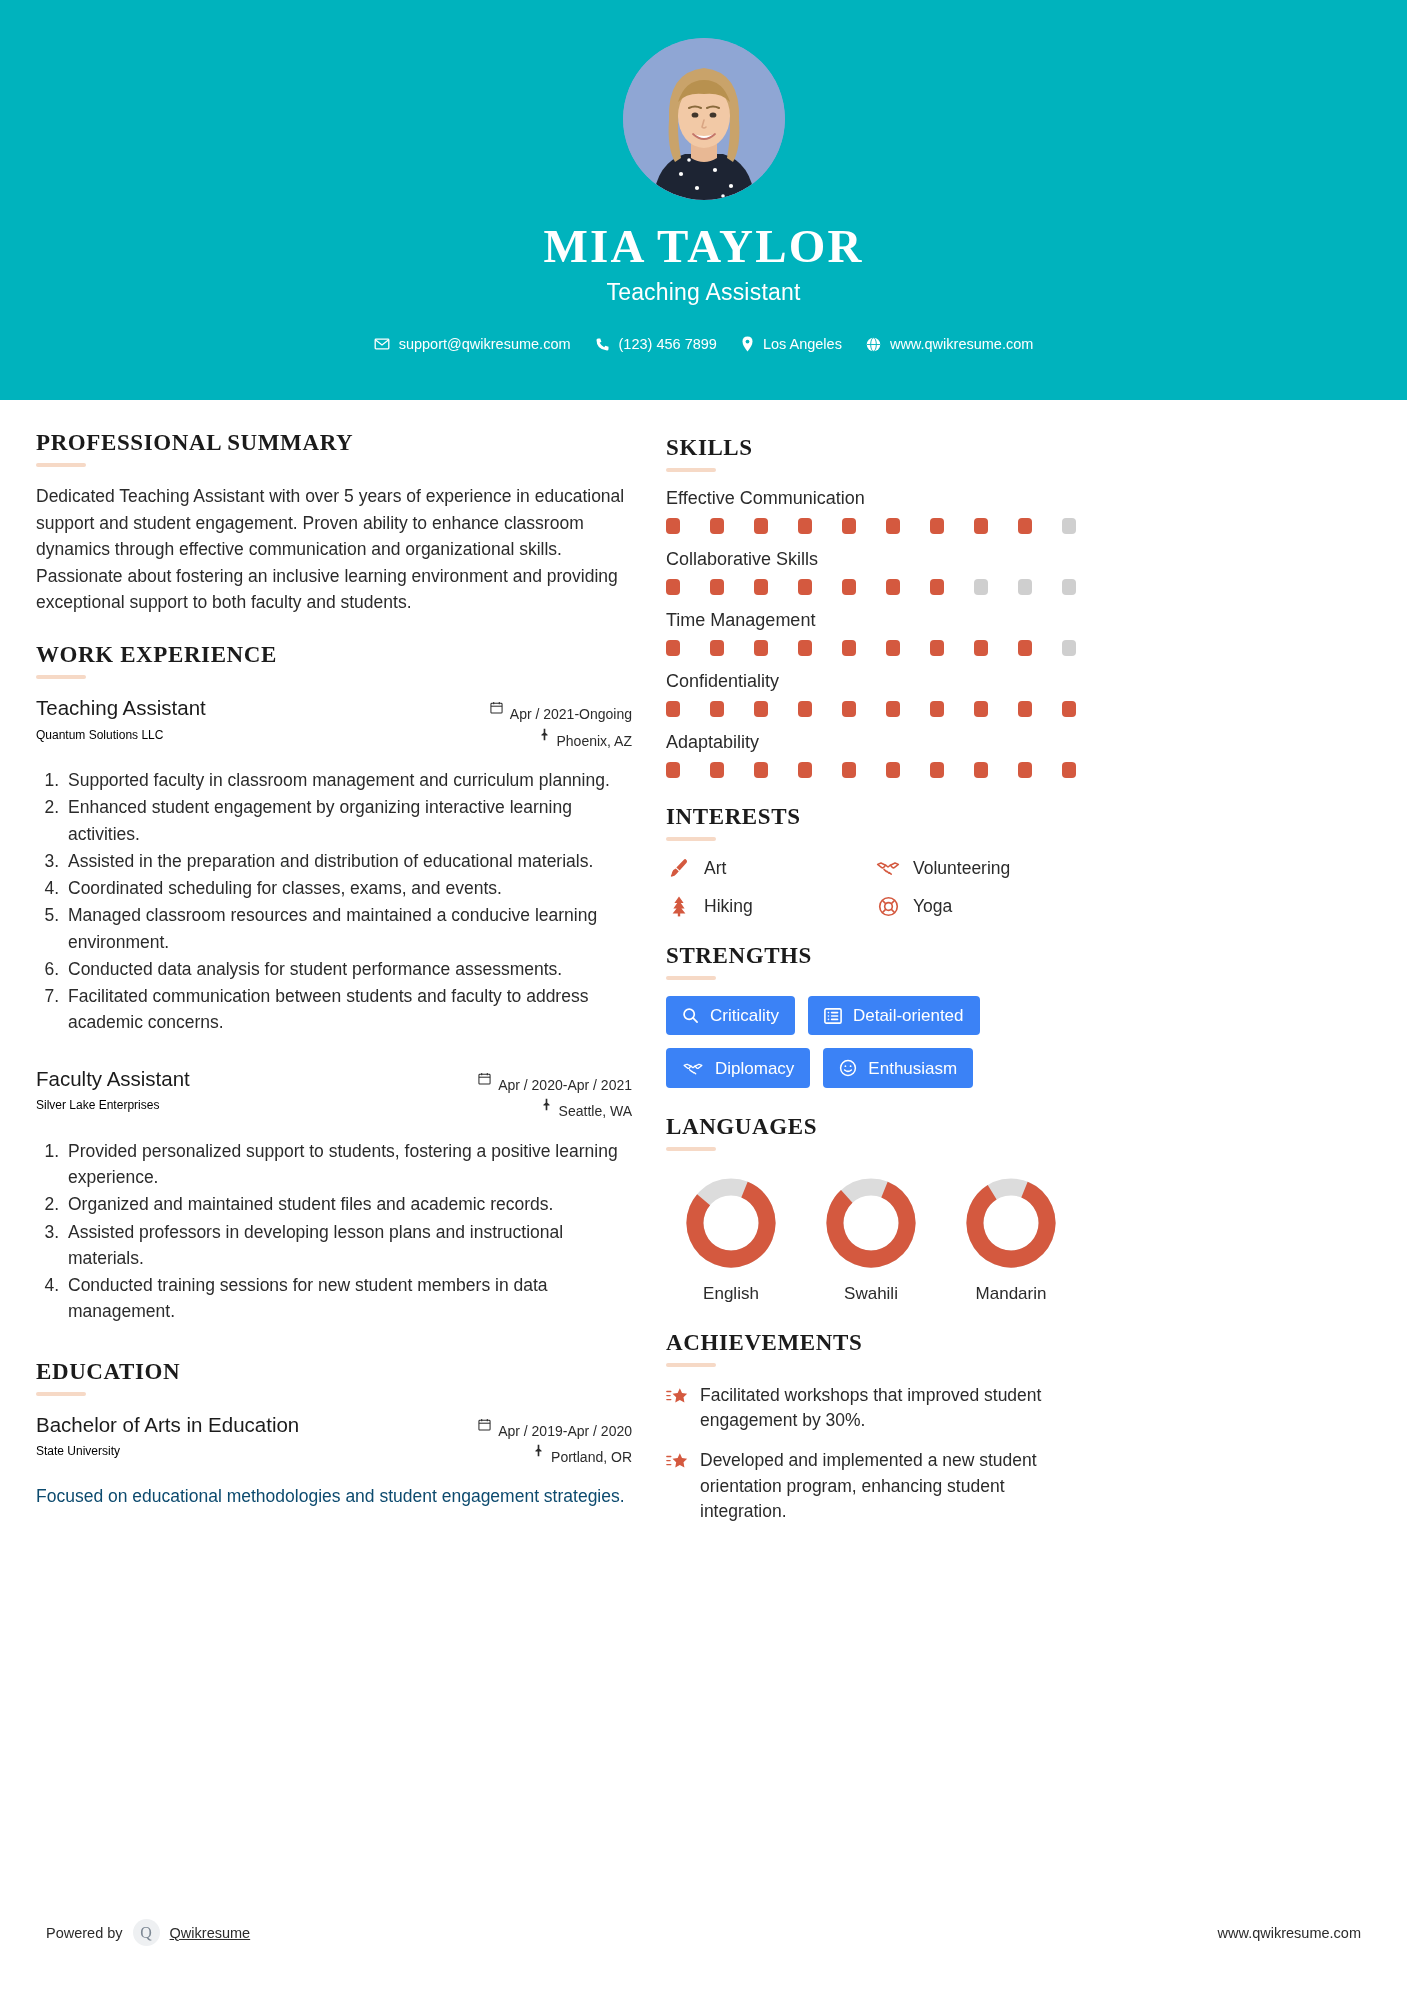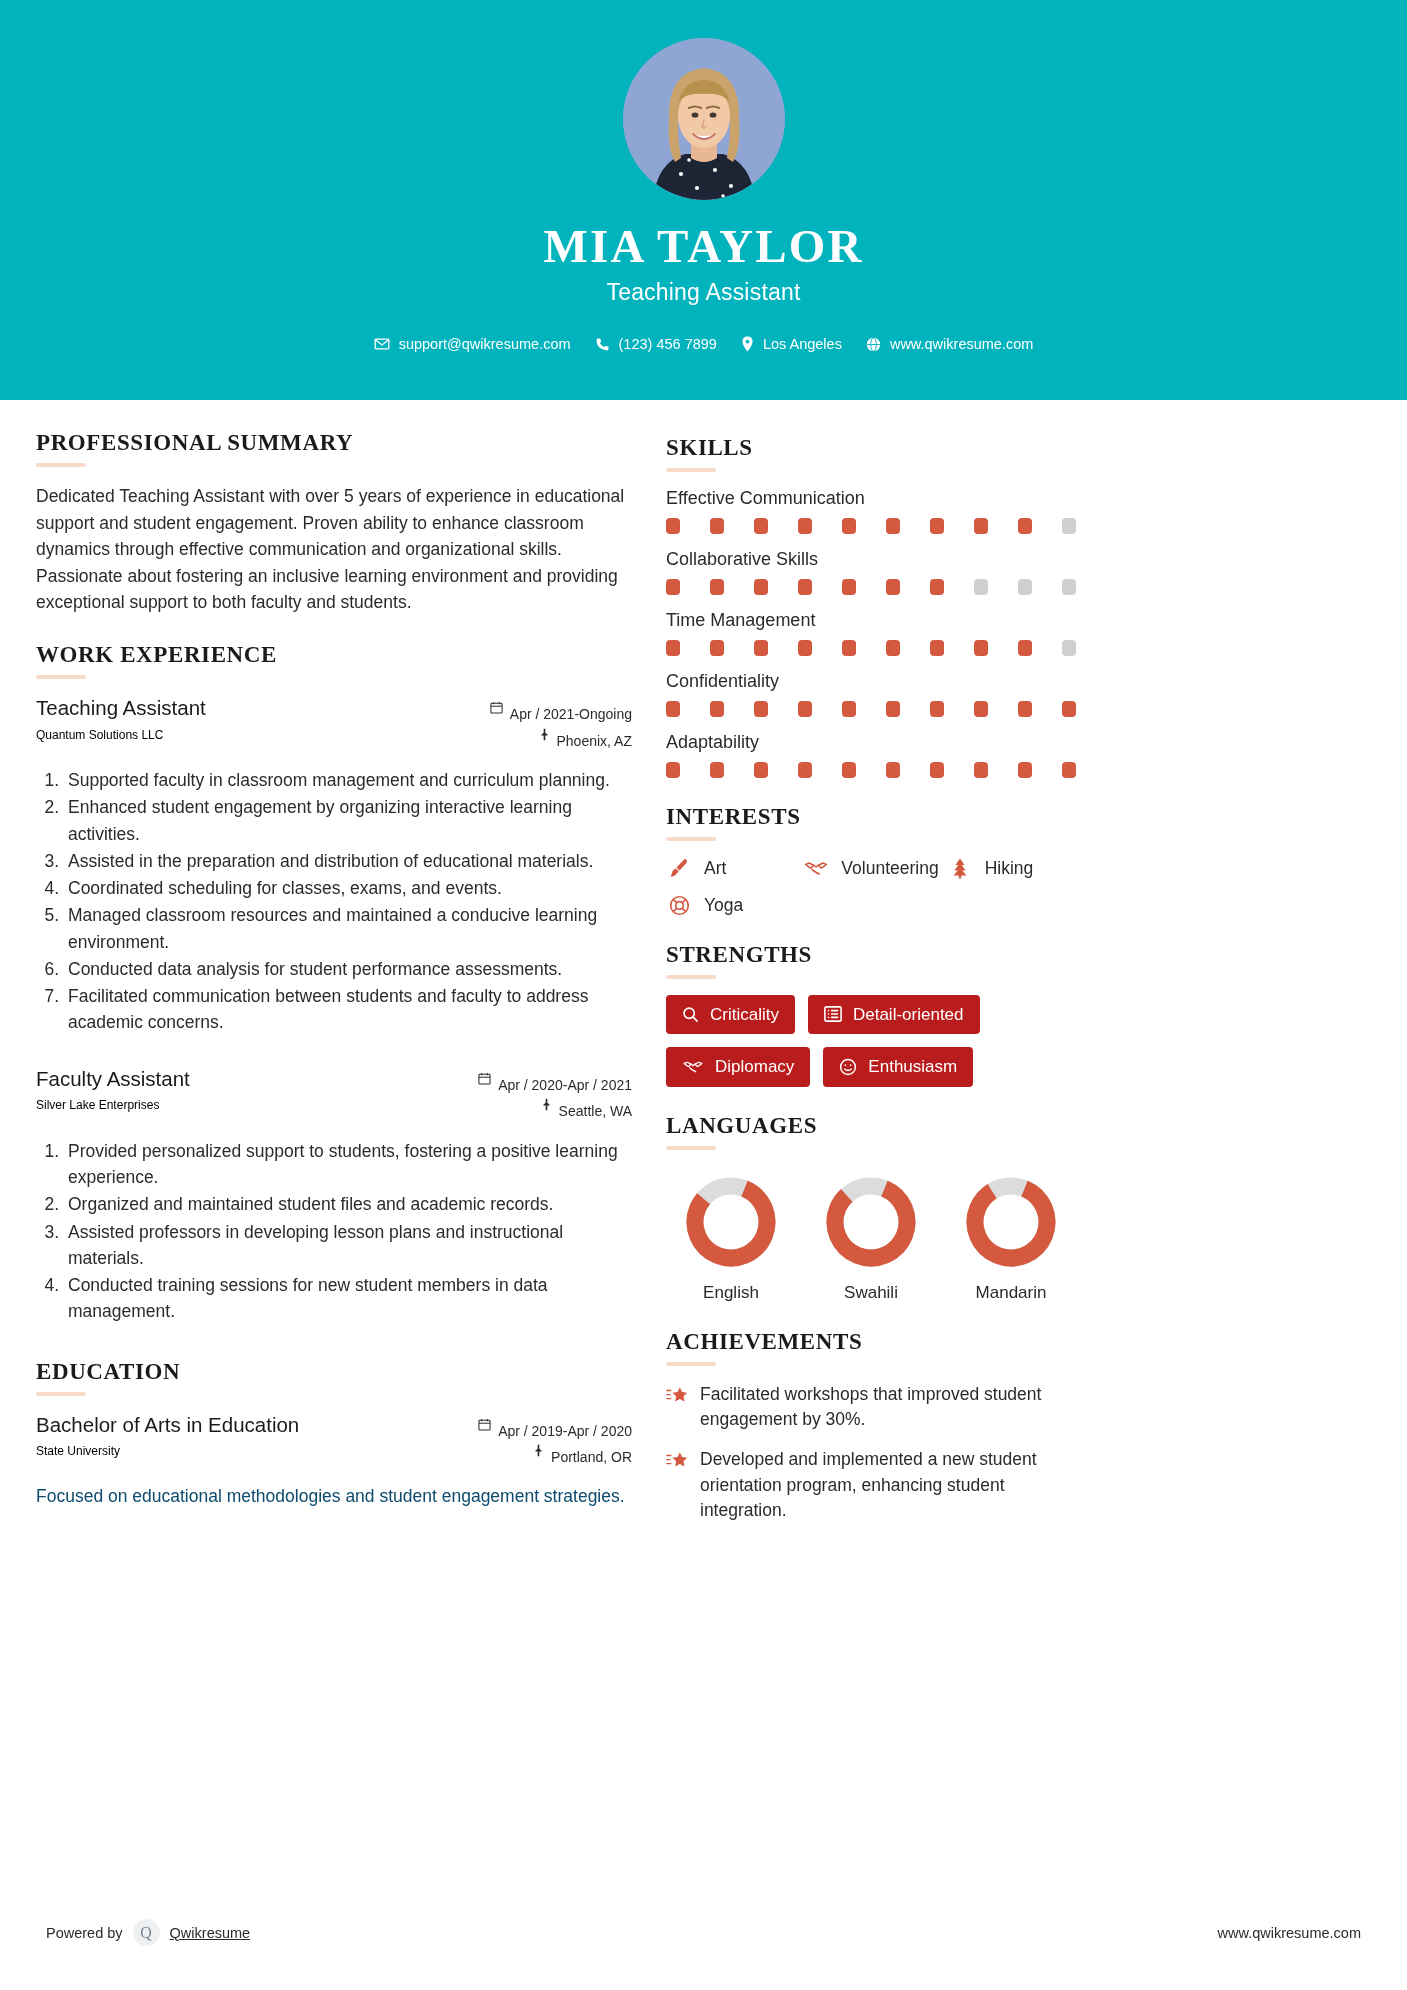--- a/index.html
+++ b/index.html
@@ -164,47 +164,47 @@
     width: 14px; height: 16px;
     border-radius: 4px;
     background: #cfcfcf;
     flex: none;
   }
   .dot.on { background: #d4593f; }
 
   
   .interest-grid {
     display: grid;
-    grid-template-columns: 1fr 1fr 1fr;
+    grid-template-columns: 1fr 1fr;
     row-gap: 16px;
     column-gap: 8px;
   }
   .interest-item {
     display: flex;
     align-items: center;
     gap: 12px;
     font-size: 17.5px;
     color: #2b2b2b;
   }
   .interest-item .gi { width: 26px; text-align: center; flex: none; }
   .interest-item .gi svg { display: block; margin: 0 auto; }
 
   
   .strength-wrap {
     display: flex;
     flex-wrap: wrap;
     gap: 13px;
   }
   .strength-pill {
-    background: #b91c1c;
+    background: #3b82f6;
     color: #ffffff;
     border-radius: 4px;
     padding: 11px 16px;
     display: inline-flex;
-    align-items: flex-start;
+    align-items: flex-end;
     gap: 11px;
     font-size: 17px;
     line-height: 1;
   }
   .strength-pill svg { display: block; flex: none; }
 
   
   .lang-wrap {
     display: flex;
     justify-content: space-between;

